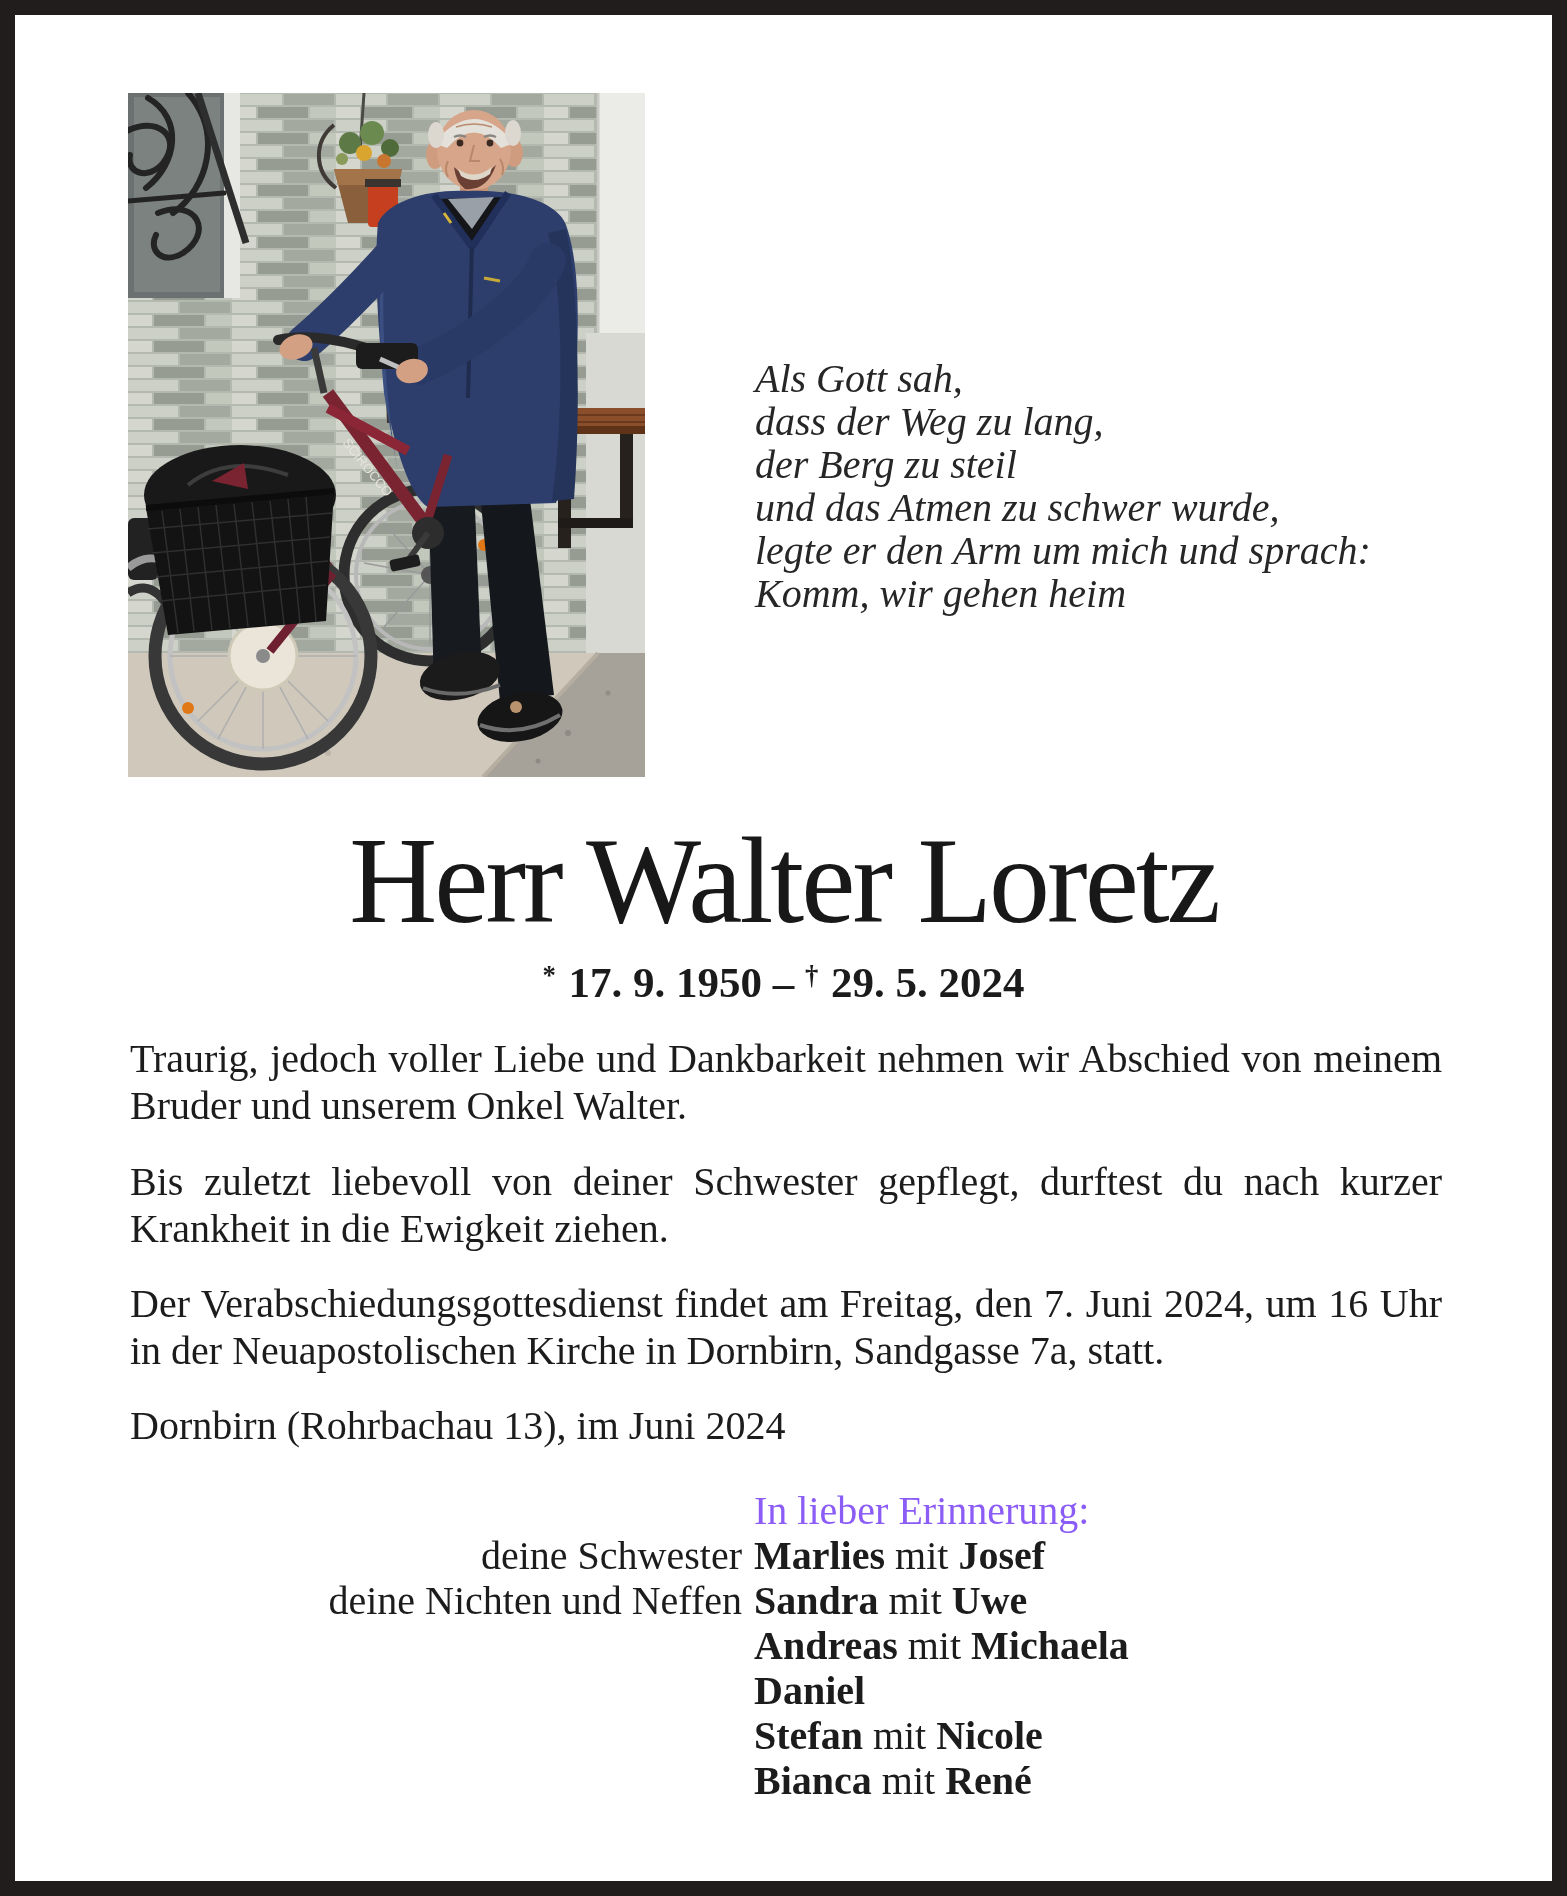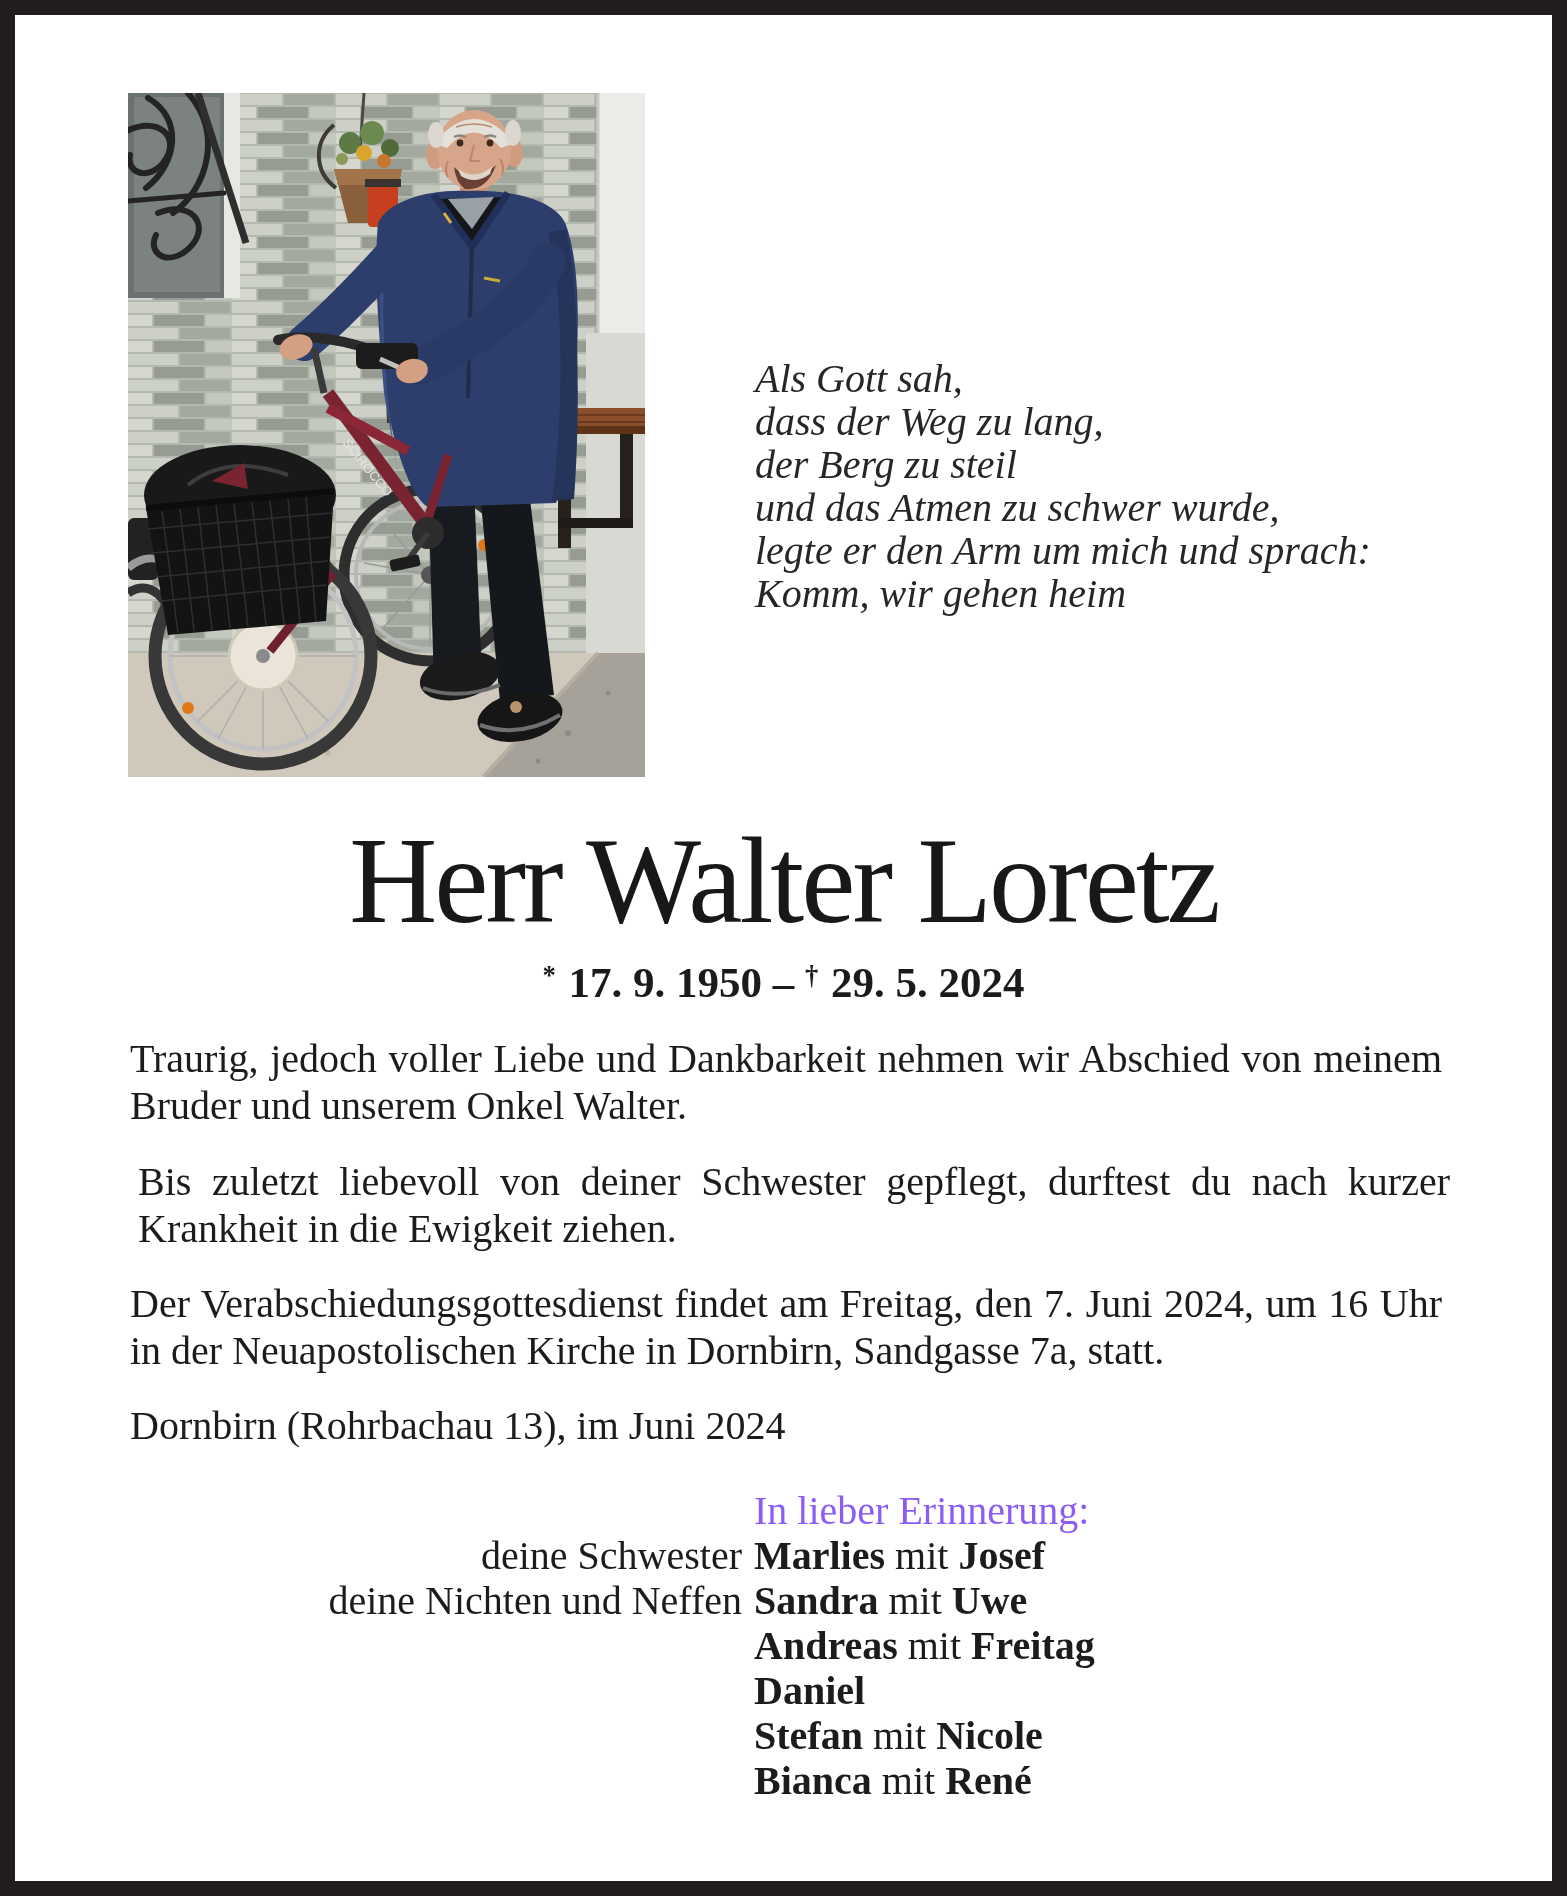--- a/index.html
+++ b/index.html
@@ -27,21 +27,21 @@
   .dates{
     position:absolute;left:0;right:0;top:952px;
     text-align:center;
     font-size:43px;line-height:47px;font-weight:bold;color:#1b1b1b;
   }
   .dates .sym{font-size:62%;vertical-align:0.5em;letter-spacing:2px;}
   .body-par{
     position:absolute;left:130px;width:1312px;
     font-size:40px;line-height:47px;text-align:justify;color:#1c1c1c;
   }
-  .p1{top:1035px;} .p2{top:1158px;margin-left:8px;} .p3{top:1280px;}
+  .p1{top:1035px;} .p2{top:1158px;} .p3{top:1280px;}
   .dateline{
     position:absolute;left:130px;top:1402px;
     font-size:40px;line-height:47px;color:#1c1c1c;
   }
   .dateline b{font-weight:normal;}
   .rem-heading{
     position:absolute;left:754px;top:1488px;
     font-size:40px;line-height:45px;color:#8b5cf6;
   }
   .rem-block{position:absolute;left:130px;top:1533px;width:1310px;}
@@ -249,21 +249,21 @@
     <div class="rem-row">
       <span class="rem-label">deine Schwester</span>
         <span class="rem-names"><b>Marlies</b><span> mit </span><b>Josef</b></span>
     </div>
     <div class="rem-row">
       <span class="rem-label">deine Nichten und Neffen</span>
         <span class="rem-names"><b>Sandra</b><span> mit </span><b>Uwe</b></span>
     </div>
     <div class="rem-row">
       <span class="rem-label"></span>
-        <span class="rem-names"><b>Andreas</b><span> mit </span><b>Freitag</b></span>
+        <span class="rem-names"><b>Andreas</b><span> mit </span><b>Michaela</b></span>
     </div>
     <div class="rem-row">
       <span class="rem-label"></span>
         <span class="rem-names"><b>Daniel</b><span></span><b></b></span>
     </div>
     <div class="rem-row">
       <span class="rem-label"></span>
         <span class="rem-names"><b>Stefan</b><span> mit </span><b>Nicole</b></span>
     </div>
     <div class="rem-row">

